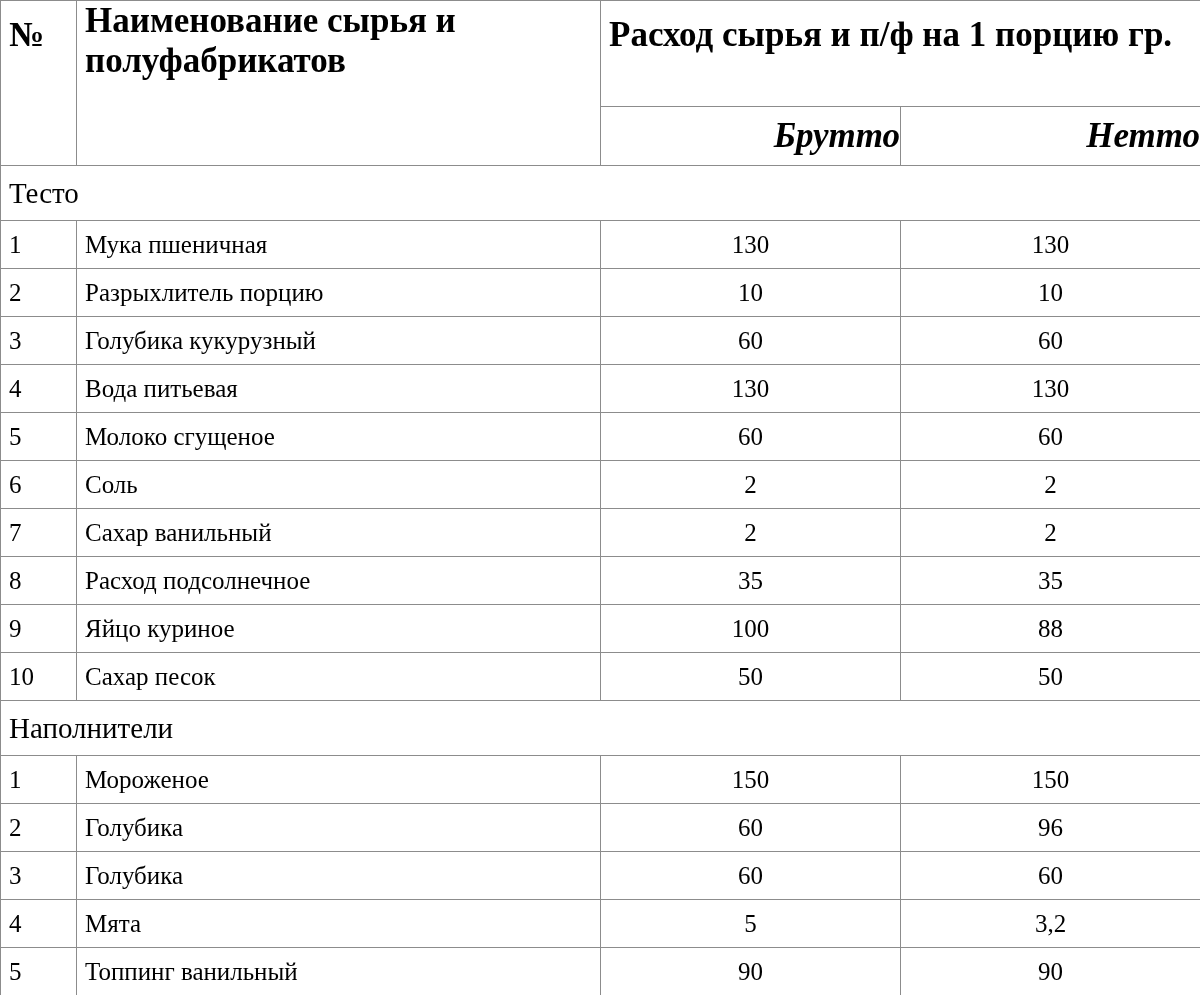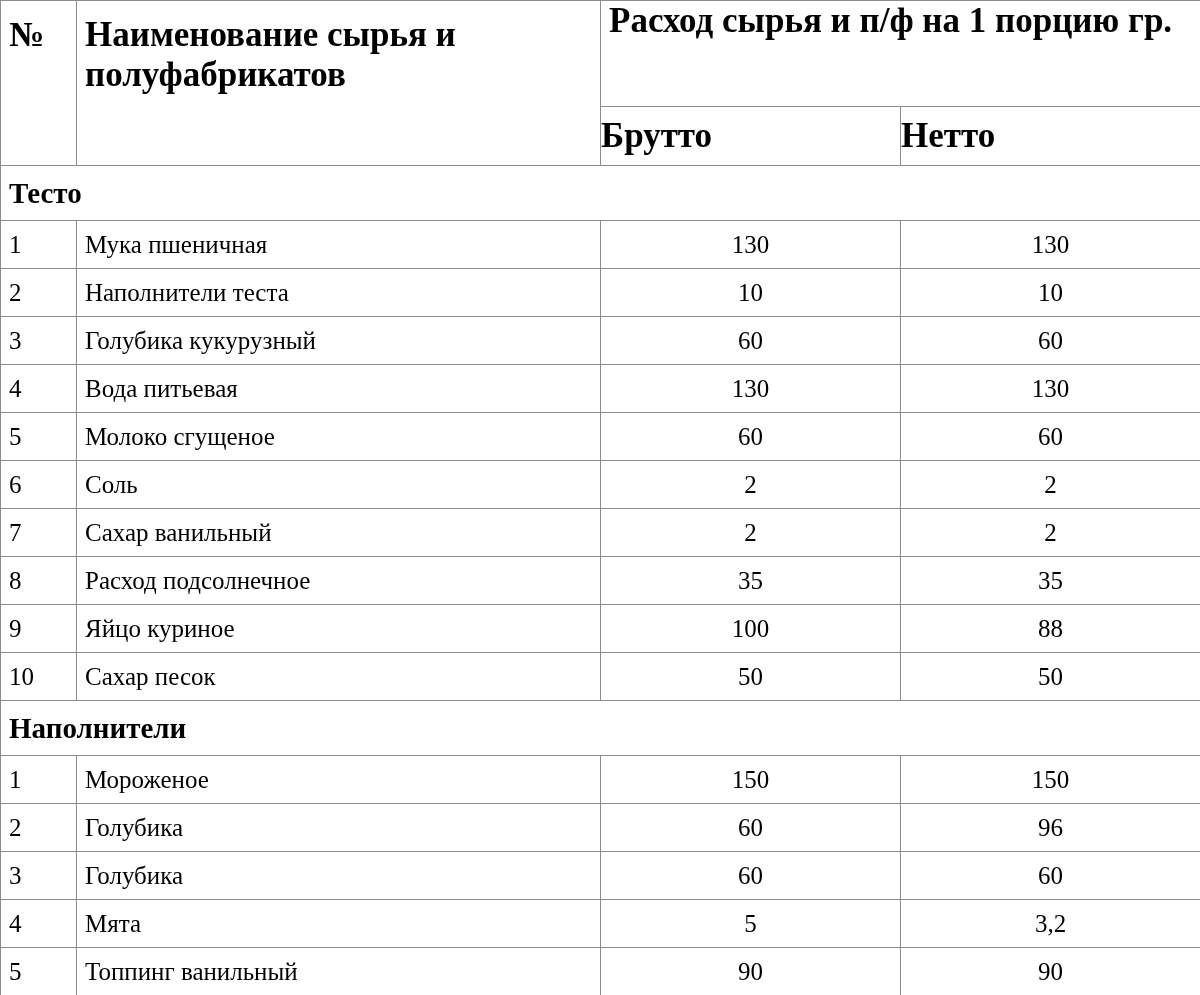--- a/index.html
+++ b/index.html
@@ -3,24 +3,24 @@
 <meta charset="utf-8">
 <style>
   html, body { margin:0; padding:0; background:#ffffff; }
   body { width:1200px; height:995px; overflow:hidden; font-family:"Liberation Serif","DejaVu Serif",serif; color:#000; }
   table { border-collapse:collapse; position:absolute; left:0; top:0; width:1200px; table-layout:fixed; }
   td, th { border:1.5px solid #8c8c8c; padding:0 0 0 8px; vertical-align:middle; font-weight:normal; }
   col.c1 { width:76px; } col.c2 { width:524px; } col.c3 { width:300px; } col.c4 { width:300px; }
   .hdr { font-weight:bold; font-size:35px; line-height:40px; vertical-align:top; text-align:left; }
   .hdr1 { height:106px; }
   .hdr-num { padding-top:14px; }
-  .hdr-name { padding-top:14px; }
-  .hdr-consumption { padding-bottom:8px; }
-  .hdr-sub { font-weight:bold; font-size:35px; text-align:left; padding:0; height:58px; vertical-align:middle; }
-  .section td { font-weight:bold; font-size:29px; height:54px; padding-left:8px; }
+  .hdr-name { }
+  .hdr-consumption { padding-top:14px; padding-bottom:8px; }
+  .hdr-sub { font-weight:bold; font-size:35px; text-align:right; padding:0; height:58px; vertical-align:middle;font-style:italic; }
+  .section td { font-weight:normal; font-size:29px; height:54px; padding-left:8px; }
   .row td { font-size:25px; height:47px; }
   .row td.val { text-align:center; padding:0; }
 </style>
 </head>
 <body>
 
 <table>
   <colgroup>
       <col class="c1">
       <col class="c2">
@@ -43,21 +43,21 @@
         <td colspan="4">Тесто</td>
       </tr>
       <tr class="row">
         <td>1</td>
         <td>Мука пшеничная</td>
         <td class="val">130</td>
         <td class="val">130</td>
       </tr>
       <tr class="row">
         <td>2</td>
-        <td>Наполнители теста</td>
+        <td>Разрыхлитель порцию</td>
         <td class="val">10</td>
         <td class="val">10</td>
       </tr>
       <tr class="row">
         <td>3</td>
         <td>Голубика кукурузный</td>
         <td class="val">60</td>
         <td class="val">60</td>
       </tr>
       <tr class="row">

